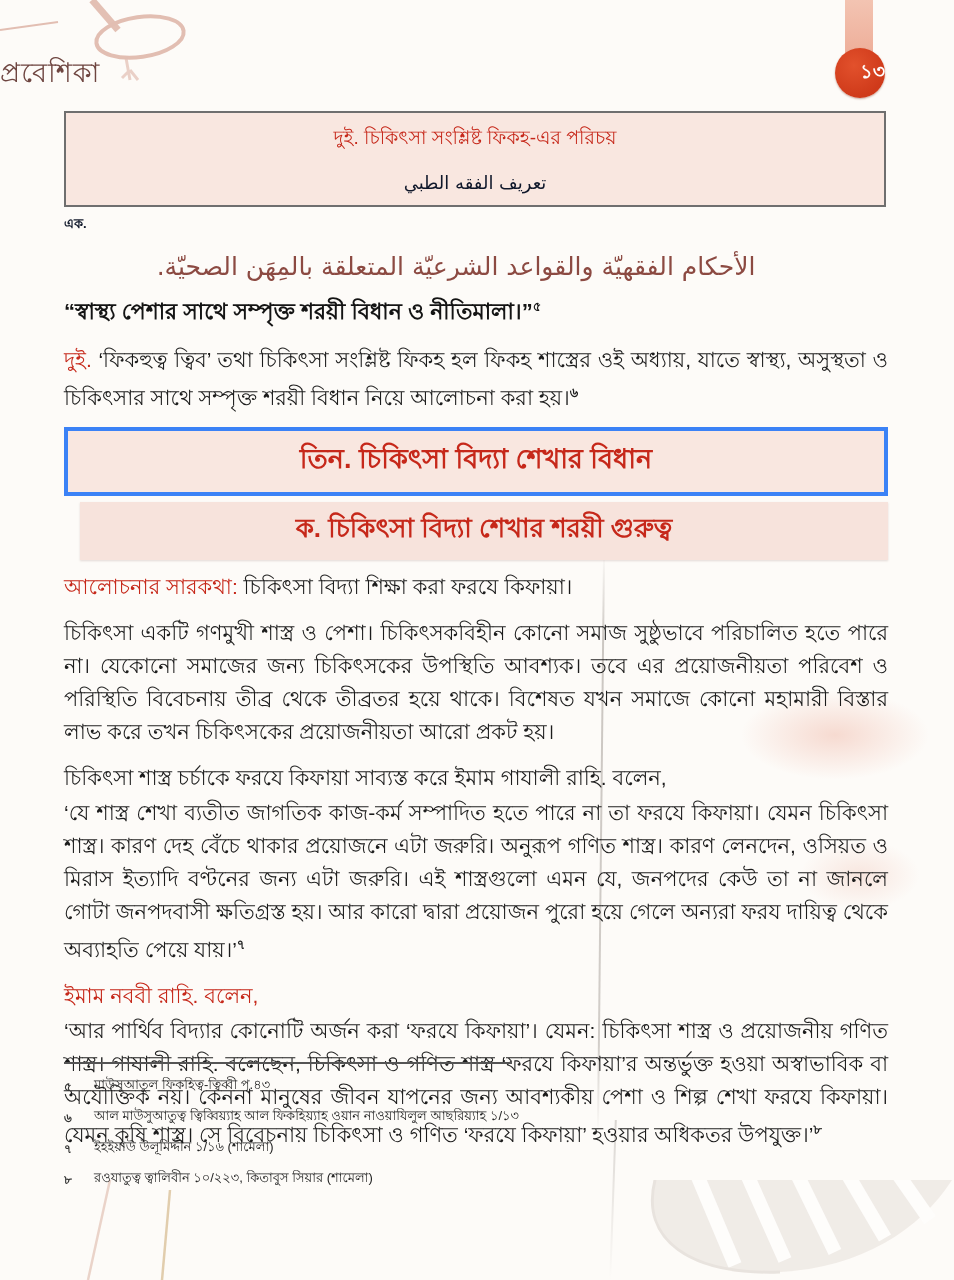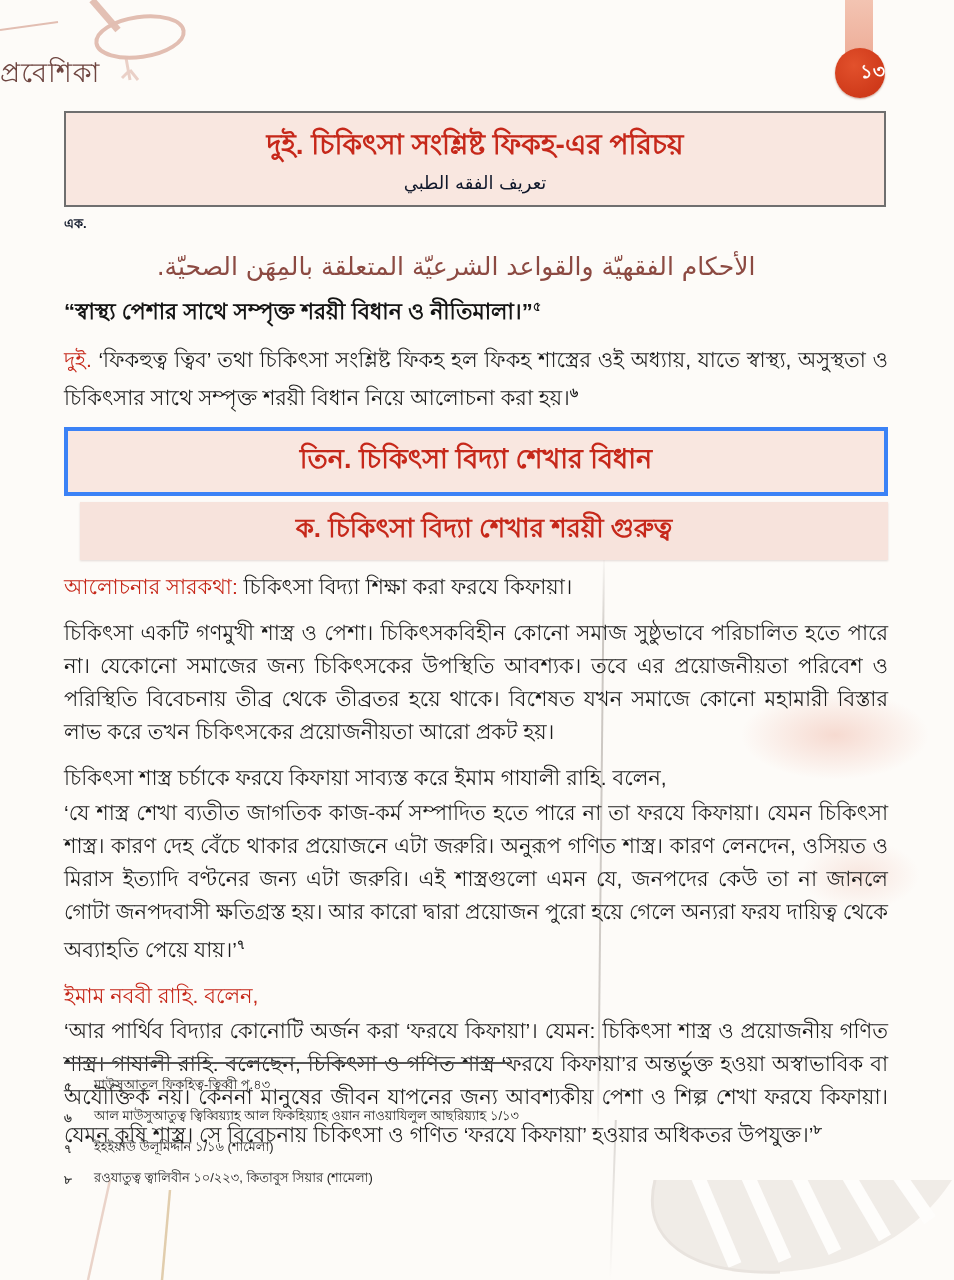--- a/index.html
+++ b/index.html
@@ -27,21 +27,21 @@
     background:radial-gradient(circle at 38% 35%,#e2512c,#cf3a1a 70%);
     color:#fff;font-size:19px;font-weight:700;display:flex;align-items:center;justify-content:flex-end;
     box-shadow:0 1px 2px rgba(120,40,20,.4);}
   
   .title-box{
     position:absolute;left:64px;top:111px;width:822px;height:96px;
     background:#f9e7e0;border:2px solid #6f6f6f;box-sizing:border-box;
     display:flex;flex-direction:column;align-items:center;justify-content:space-between;
     padding:10px 0 12px 0;
   }
-  .title-box .bn{font-size:28px;font-weight:700;color:#c6281a;}
+  .title-box .bn{font-size:19px;font-weight:400;color:#c6281a;}
   .title-box .ar{font-size:18px;color:#0f172a;direction:rtl;font-family:"DejaVu Sans",sans-serif;}
   
   .content{position:absolute;left:64px;top:214px;width:824px;}
   .lead-red{color:#c6281a;font-weight:400;}
   .label-ek{font-size:13px;font-weight:700;color:#0f172a;}
   .arabic-line{
     text-align:center;direction:rtl;color:#8c4a42;font-size:25px;line-height:1.4;
     margin:14px 40px 10px 0;font-family:"DejaVu Sans",sans-serif;
   }
   .quote-line{font-size:22px;font-weight:700;color:#141414;margin:10px 0 12px 0;}

